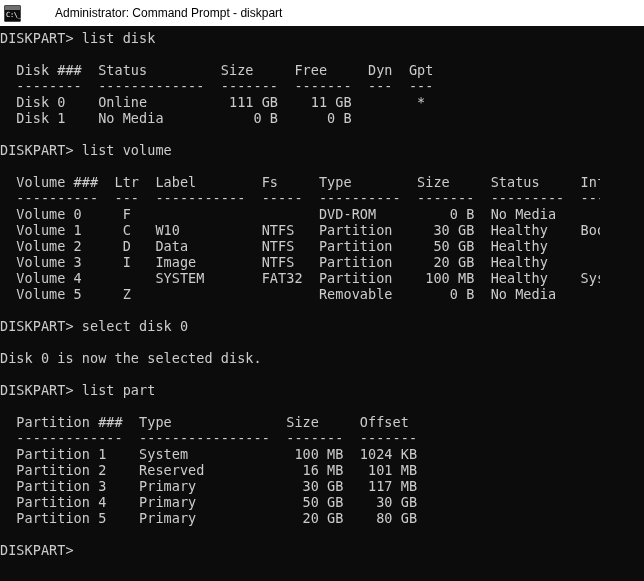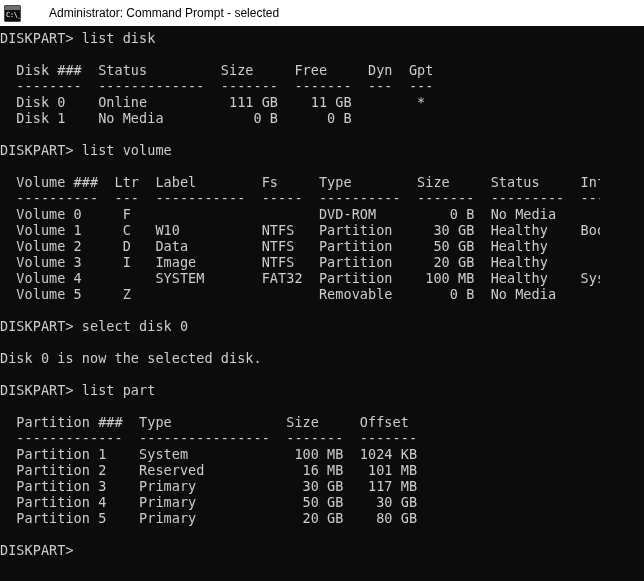--- a/index.html
+++ b/index.html
@@ -21,21 +21,21 @@
     display: flex;
     align-items: center;
     padding-left: 4px;
     box-sizing: border-box;
   }
   #titlebar-icon {
     width: 39px;
     height: 17px;
     flex: 0 0 auto;
     position: relative;
-    margin-right: 6px;
+    margin-right: 12px;
   }
   #titlebar-icon .frame {
     position: absolute;
     left: 0; top: 0;
     width: 17px; height: 17px;
     background: #f2f2f2;
     border: 1px solid #4a4a4a;
     box-sizing: border-box;
     border-radius: 1px;
   }
@@ -92,21 +92,21 @@
 </head>
 <body>
 
 <div id="titlebar">
   <div id="titlebar-icon">
     <div class="frame"></div>
     <div class="bar"></div>
     <div class="screen"></div>
     <div class="prompt">C:\_</div>
   </div>
-  <div id="titlebar-title">Administrator: Command Prompt - selected</div>
+  <div id="titlebar-title">Administrator: Command Prompt - diskpart</div>
 </div>
 
 <div id="console">
   <pre id="console-text">DISKPART&gt; list disk
 
   Disk ###  Status         Size     Free     Dyn  Gpt
   --------  -------------  -------  -------  ---  ---
   Disk 0    Online          111 GB    11 GB        *
   Disk 1    No Media           0 B      0 B
 

